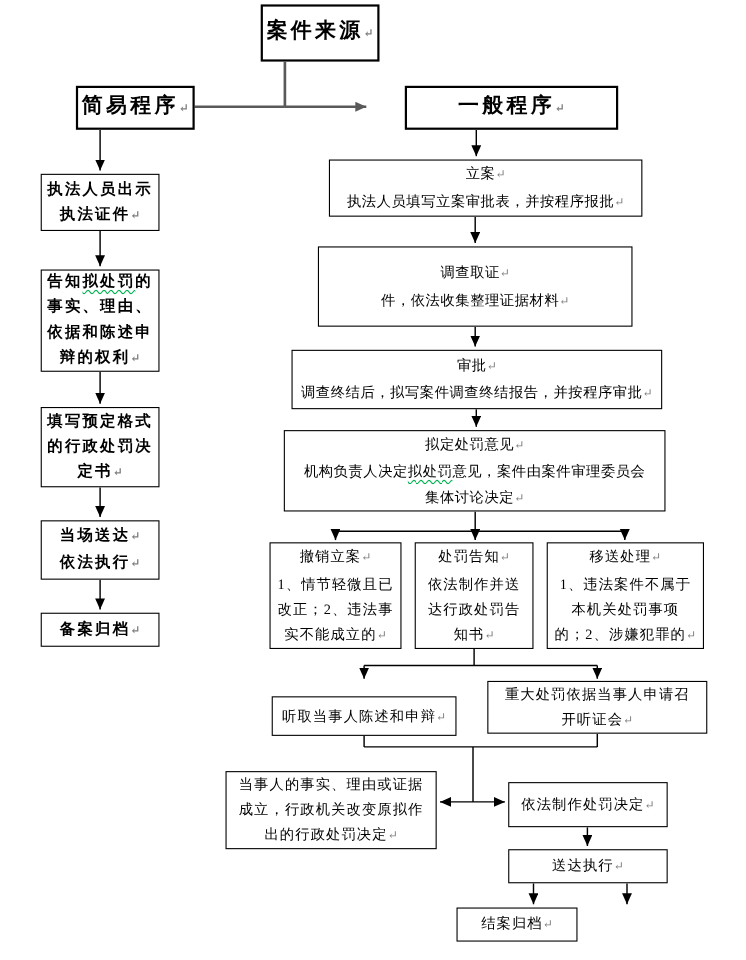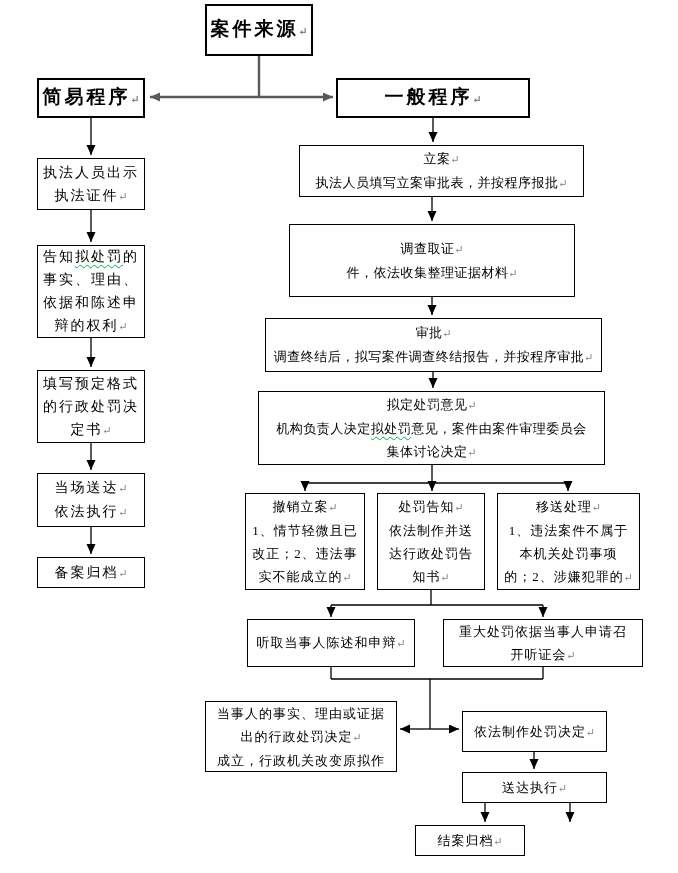--- a/index.html
+++ b/index.html
@@ -7,23 +7,23 @@
     position:relative;width:678px;height:873px;background:#ffffff;
     font-family:"Liberation Serif","DejaVu Serif",serif;color:#000;overflow:hidden;
   }
   svg.connectors{position:absolute;left:0;top:0;}
   .node{
     position:absolute;box-sizing:border-box;border:1px solid #000;background:#ffffff;
     display:flex;flex-direction:column;justify-content:center;align-items:center;
     text-align:center;
   }
   .ln{white-space:nowrap;line-height:23px;}
-  .hdr{border-width:2px;font-weight:bold;}
+  .hdr{border-width:2px;font-weight:bold;margin-left:32px;}
   .hdr .ln{font-size:19px;letter-spacing:3px;line-height:24px;}
-  .n-l .ln{font-size:14px;letter-spacing:2px;}
+  .n-l .ln{font-size:14px;letter-spacing:2px;font-weight:bold;}
   .n-r .ln{font-size:13px;letter-spacing:0.5px;}
   .n-m .ln{font-size:13px;letter-spacing:1px;}
   .ret{color:#808080;font-size:11px;letter-spacing:0;}
   .sq{
     text-decoration-line:underline;text-decoration-style:wavy;
     text-decoration-color:#00B050;text-decoration-thickness:1px;
     text-underline-offset:3px;
     text-align:right;
   }
 </style>
@@ -168,33 +168,33 @@
     <div class="ln">知书<span class="ret">↵</span></div>
   </div>
 
   <div class="node n-m" style="left:497px;top:493px;width:143px;height:97px">
     <div class="ln">移送处理<span class="ret">↵</span></div>
     <div class="ln">1、违法案件不属于</div>
     <div class="ln">本机关处罚事项</div>
     <div class="ln">的；2、涉嫌犯罪的<span class="ret">↵</span></div>
   </div>
 
-  <div class="node n-m" style="left:247px;top:619px;width:168px;height:48px">
+  <div class="node n-m" style="left:247px;top:633px;width:168px;height:36px">
     <div class="ln">听取当事人陈述和申辩<span class="ret">↵</span></div>
   </div>
 
   <div class="node n-m" style="left:443px;top:619px;width:200px;height:48px">
     <div class="ln">重大处罚依据当事人申请召</div>
     <div class="ln">开听证会<span class="ret">↵</span></div>
   </div>
 
   <div class="node n-m" style="left:205px;top:701px;width:192px;height:71px">
     <div class="ln">当事人的事实、理由或证据</div>
+    <div class="ln">成立，行政机关改变原拟作</div>
     <div class="ln">出的行政处罚决定<span class="ret">↵</span></div>
-    <div class="ln">成立，行政机关改变原拟作</div>
   </div>
 
   <div class="node n-m" style="left:462px;top:711px;width:145px;height:41px">
     <div class="ln">依法制作处罚决定<span class="ret">↵</span></div>
   </div>
 
   <div class="node n-m" style="left:462px;top:772px;width:145px;height:31px">
     <div class="ln">送达执行<span class="ret">↵</span></div>
   </div>
 

